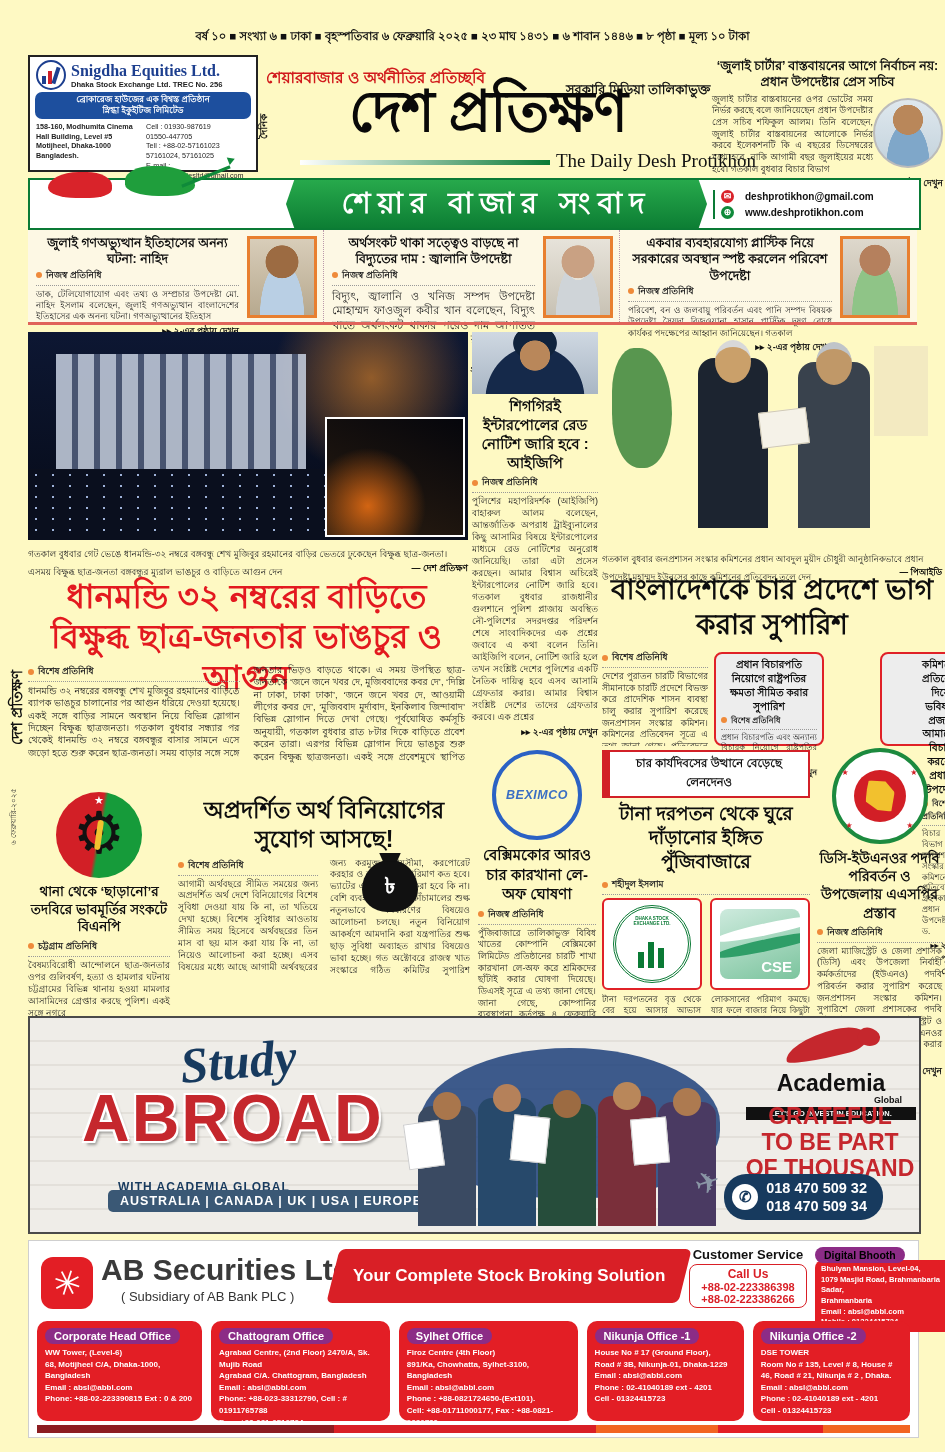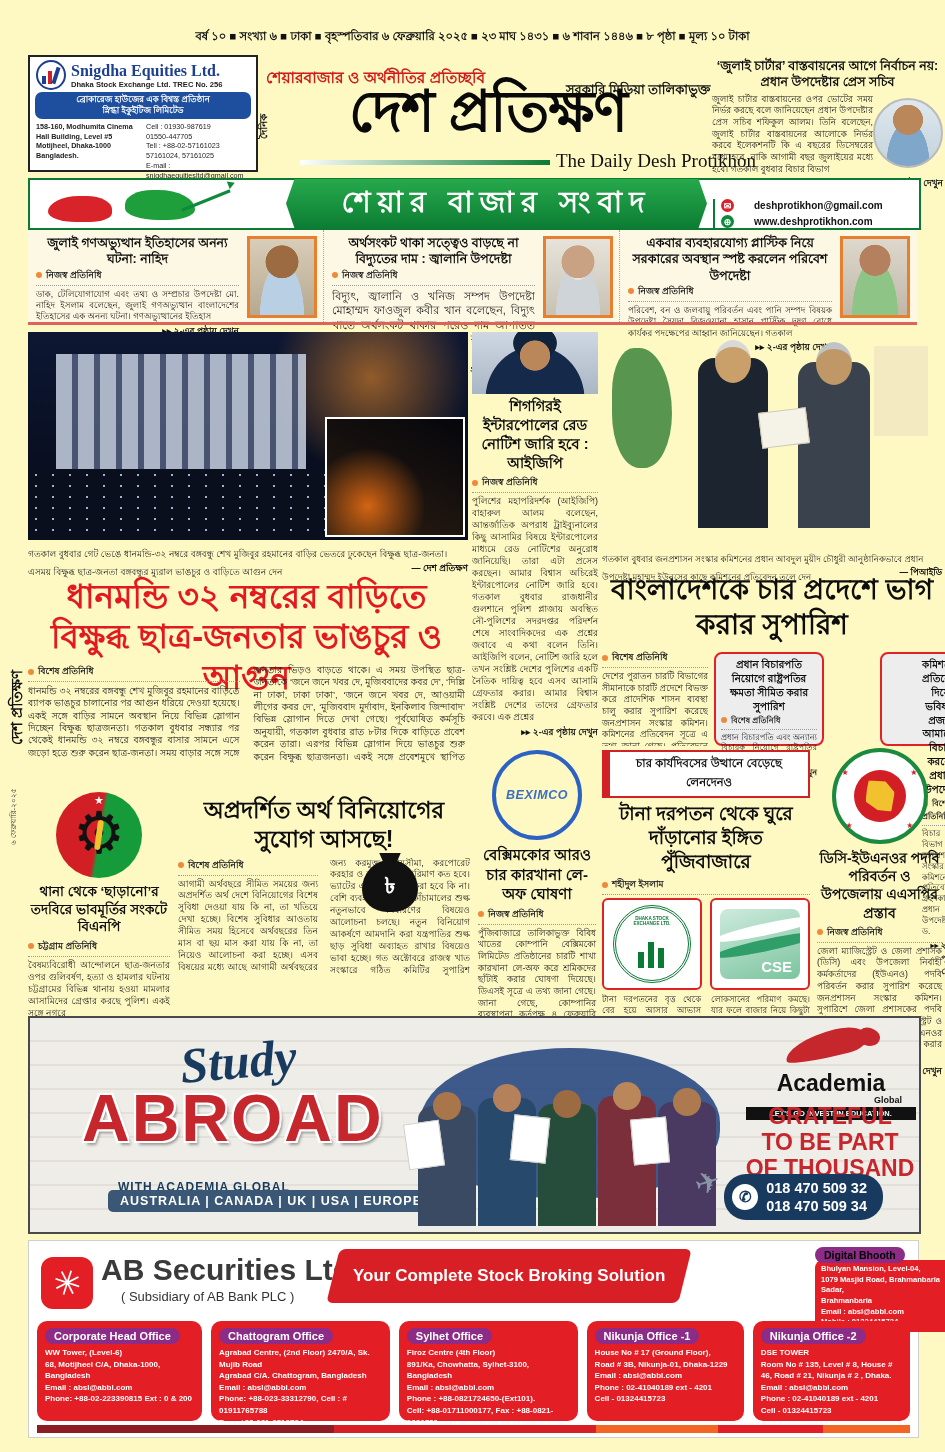--- a/index.html
+++ b/index.html
@@ -14,23 +14,23 @@
   .hl{font-weight:800;color:#0d0d0d;text-align:center;line-height:1.3;}
   .photo{overflow:hidden;}
   .caption{font-size:9px;line-height:1.3;color:#222;text-align:justify;}
   .credit{font-weight:bold;text-align:right;font-size:9px;}
   
   .snig-box{border:2px solid #222;background:#fff;}
   .snig-name{color:#1d3f8f;font-family:"Liberation Serif",serif;font-weight:bold;font-size:16px;}
   .snig-band{background:#1d4f9e;color:#fff;border-radius:7px;font-size:8.5px;font-weight:bold;text-align:center;line-height:1.35;padding:2px 4px;margin:2px 5px;}
   .logo-bn{font-weight:900;color:#090909;letter-spacing:-1px;}
   
-  .gbanner{border:2px solid #0a7a35;display:flex;align-items:flex-end;background:#fff;}
+  .gbanner{border:2px solid #0a7a35;display:flex;align-items:center;background:#fff;}
   .gbanner-mid{flex:1;background:linear-gradient(180deg,#27a94c,#0c7d33);color:#fff;font-weight:900;display:flex;align-items:center;justify-content:center;letter-spacing:7px;font-size:29px;clip-path:polygon(2% 0,98% 0,100% 50%,98% 100%,2% 100%,0 50%);margin:0 6px;}
-  .contact-row{display:flex;align-items:center;gap:20px;font-weight:bold;font-size:10px;color:#111;}
+  .contact-row{display:flex;align-items:center;gap:11px;font-weight:bold;font-size:10px;color:#111;}
   .cicon{width:13px;height:13px;border-radius:50%;color:#fff;font-size:9px;display:inline-flex;align-items:center;justify-content:center;flex:0 0 13px;}
   
   .briefs{background:#fdf8e4;display:flex;}
   .brief{position:relative;padding:5px 8px 3px 8px;width:296px;box-sizing:border-box;}
   .brief .hl{font-size:12.5px;}
   .brief .body-txt{font-size:8.6px;}
   .pframe{border:3px solid #e87f2f;background:#ddd;}
   .portrait{width:100%;height:100%;}
   
   .rbox{border:2px solid #e02127;border-radius:8px;background:#ededed;padding:4px 5px;box-sizing:border-box;}
@@ -372,20 +372,28 @@
 
   <div class="abs ab-ad" style="left:28px;top:1240px;width:889px;height:196px;">
     <div style="position:absolute;left:12px;top:16px;width:52px;height:52px;background:#e31e25;border-radius:12px;display:flex;align-items:center;justify-content:center;">
       <span class="snow" style="color:#fff;font-size:34px;transform:rotate(18deg);"></span>
     </div>
     <div class="abs" style="left:72px;top:12px;font-size:30px;color:#3a3a3a;font-weight:600;">AB Securities Ltd.</div>
     <div class="abs" style="left:92px;top:48px;font-size:13px;color:#333;">( Subsidiary of AB Bank PLC )</div>
     <div class="abs ribbon" style="left:304px;top:8px;width:352px;height:54px;">
       <div>Your Complete Stock Broking Solution</div>
     </div>
+    <div class="abs ctr" style="left:660px;top:6px;width:118px;">
+      <div style="font-size:13px;font-weight:bold;color:#111;">Customer Service</div>
+      <div class="callbox" style="margin-top:2px;">
+        <div style="color:#d91f26;font-weight:bold;font-size:12px;">Call Us</div>
+        <div class="pre" style="color:#d91f26;font-weight:bold;font-size:11px;">+88-02-223386398
++88-02-223386266</div>
+      </div>
+    </div>
     <div class="abs" style="left:786px;top:4px;width:146px;">
       <div class="office-title" style="font-size:10.5px;">Digital Bhooth</div>
       <div style="background:#e31e25;border-radius:8px;color:#fff;padding:4px 6px;margin-top:-6px;">
         <div class="pre" style="font-size:7.6px;font-weight:bold;line-height:1.4;">Bhulyan Mansion, Level-04,
 1079 Masjid Road, Brahmanbaria Sadar,
 Brahmanbaria
 Email : absl@abbl.com
 Mobile : 01324415724</div>
       </div>
     </div>

